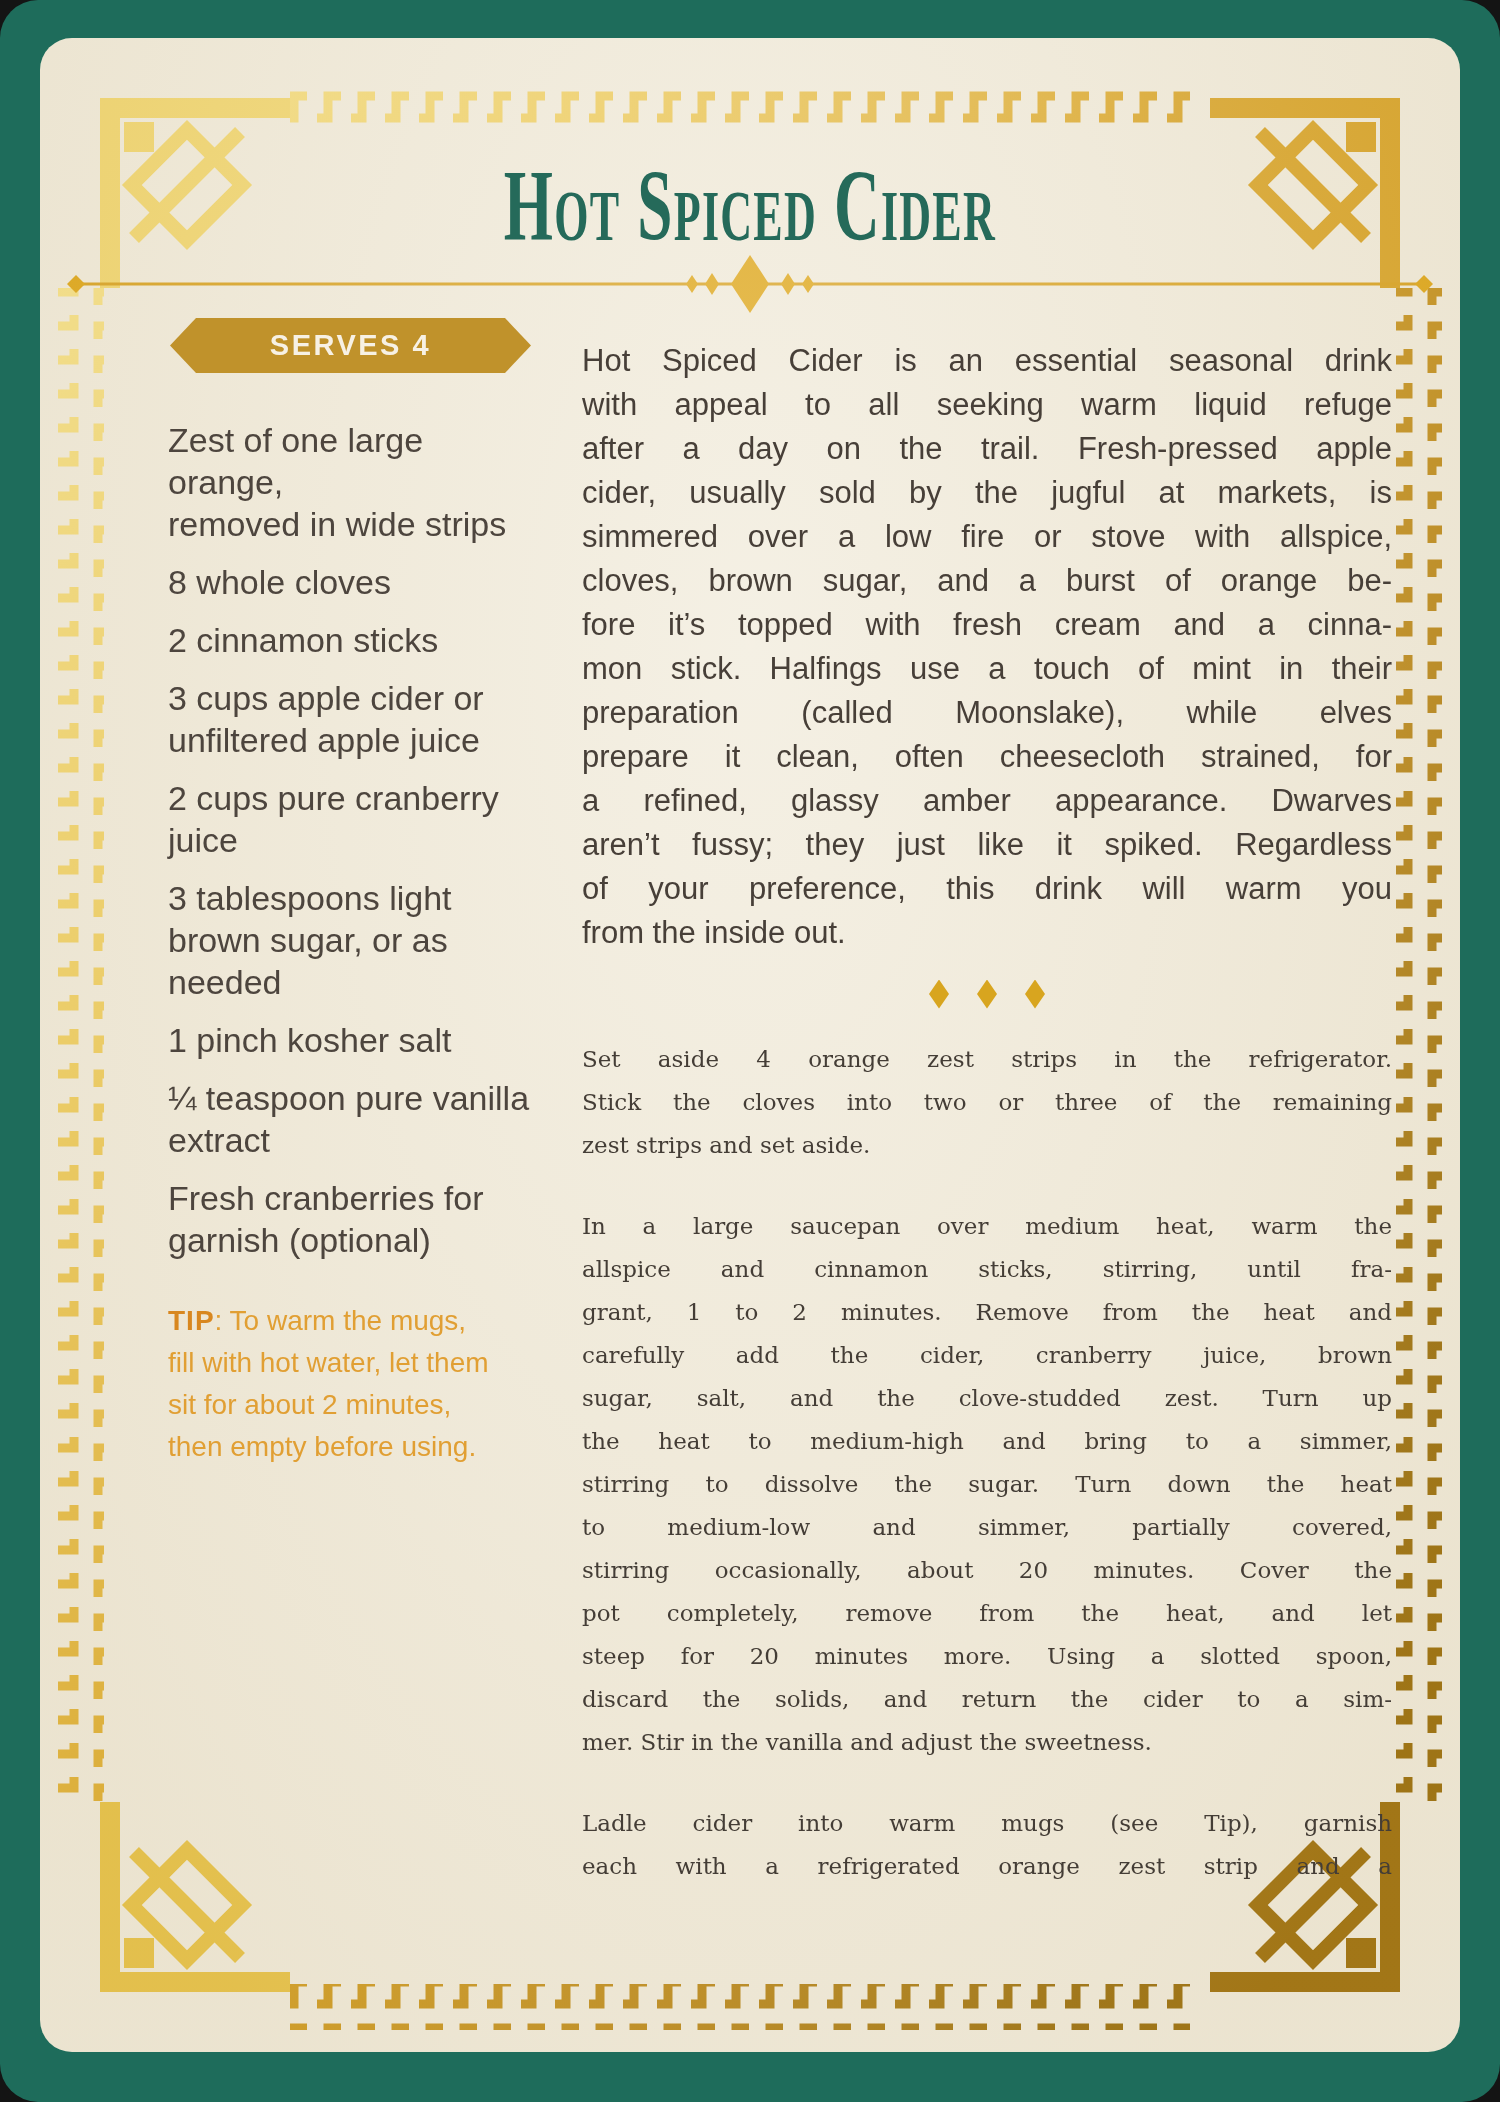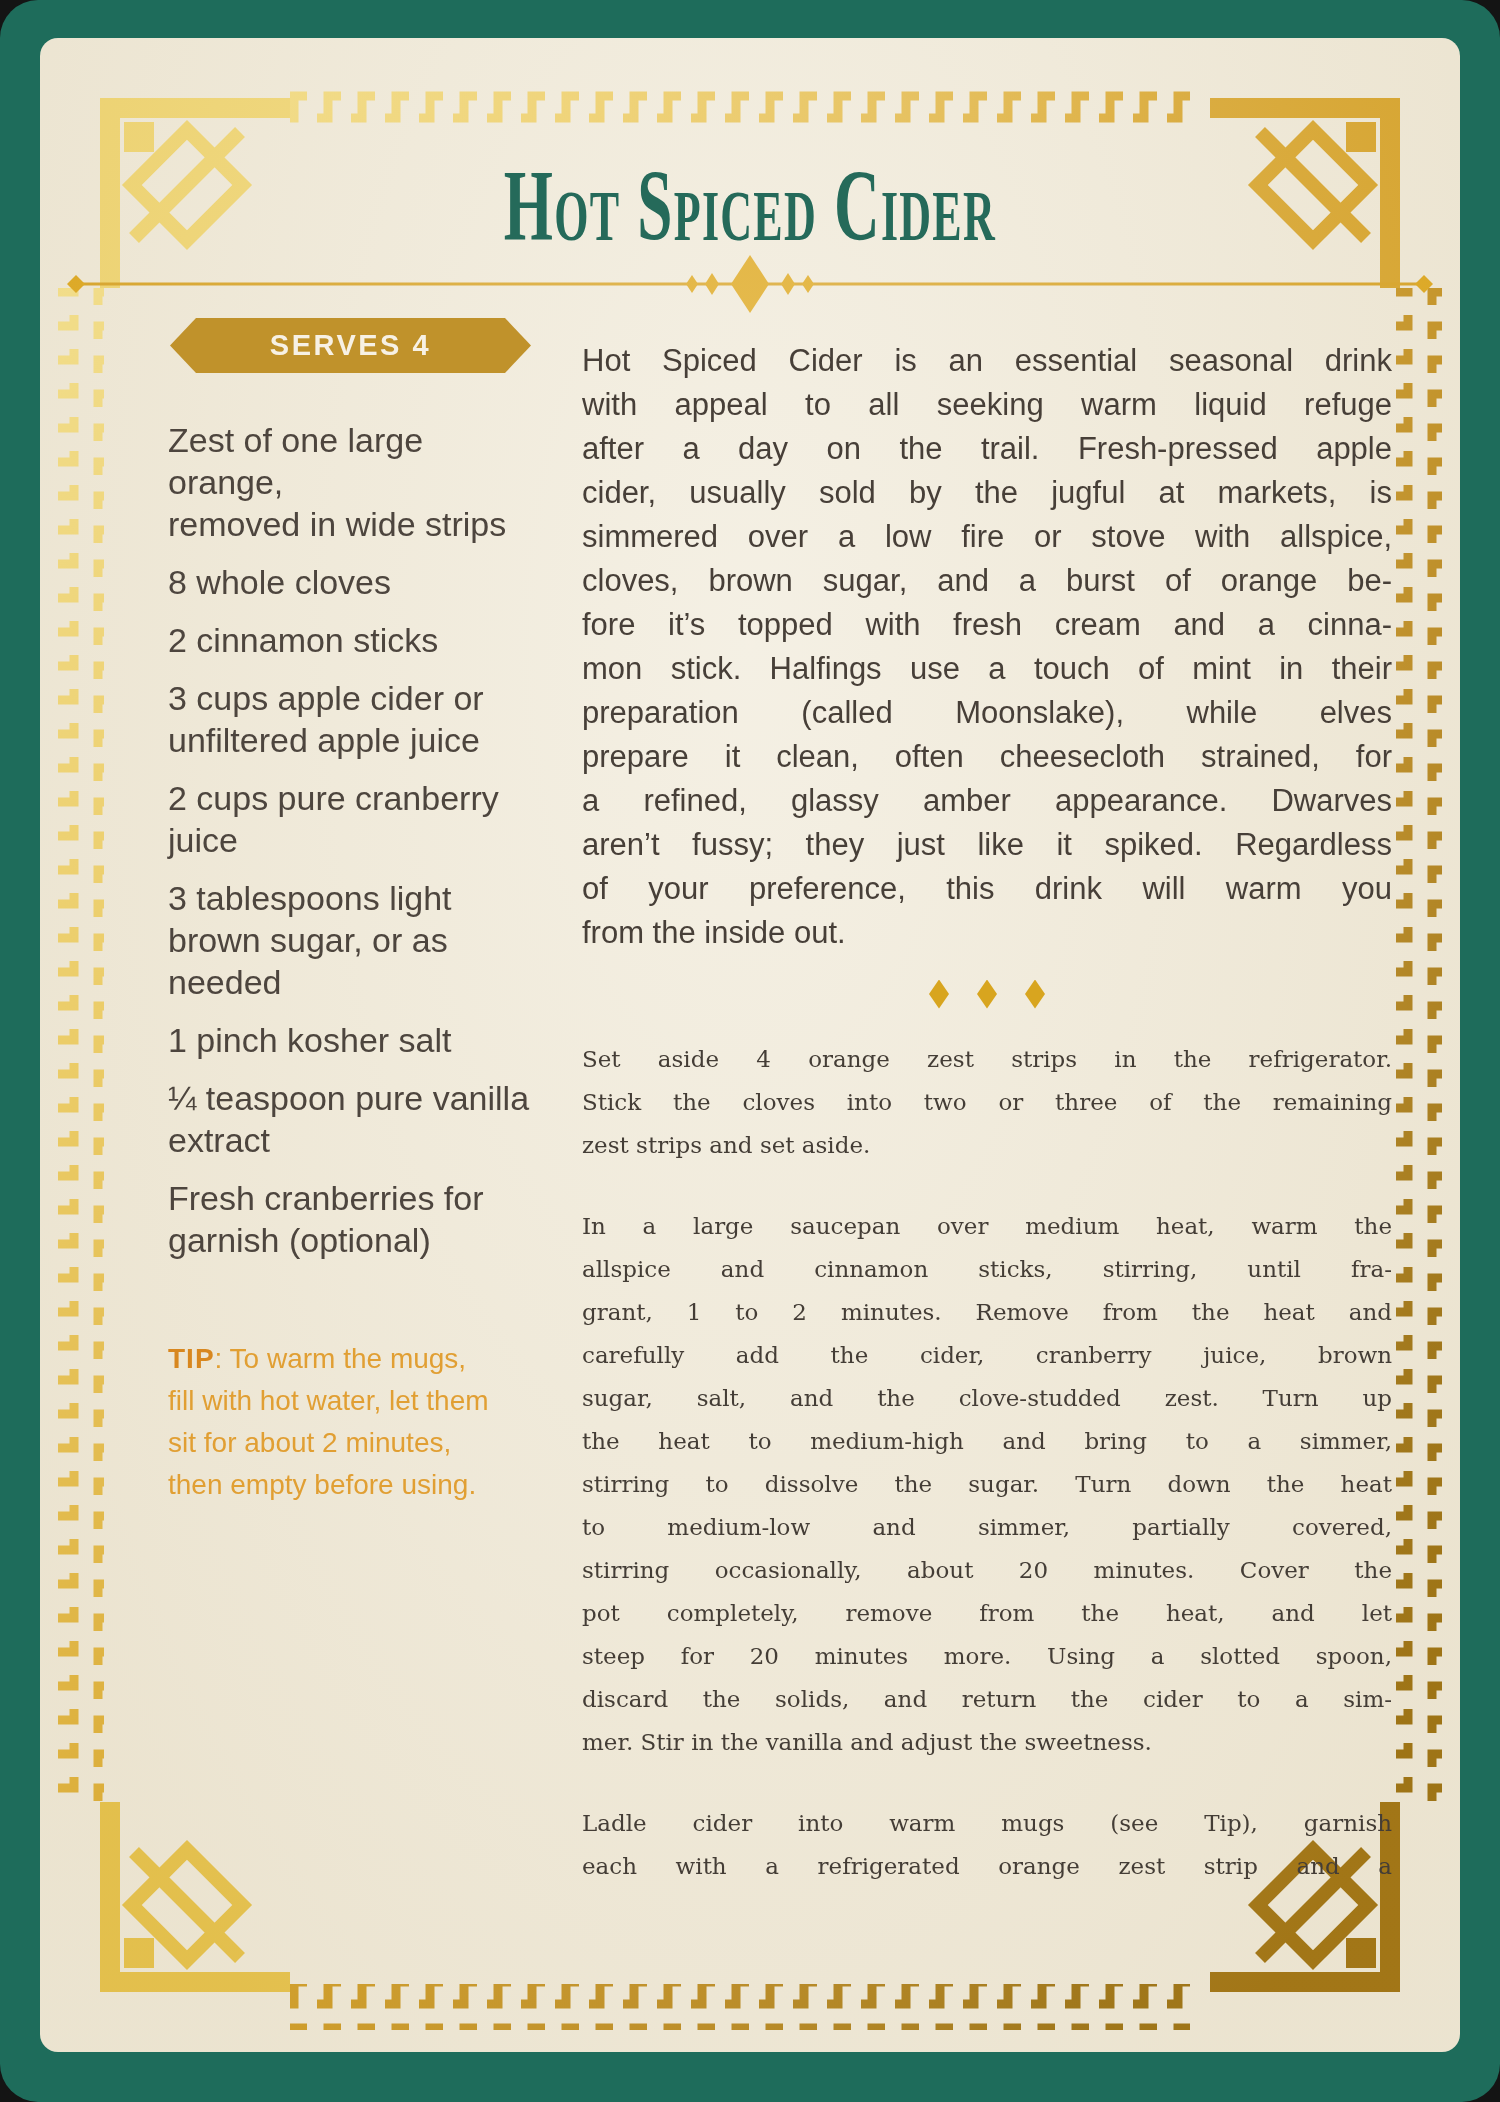--- a/index.html
+++ b/index.html
@@ -1,37 +1,37 @@
 <!DOCTYPE html>
 <html><head>
 <meta charset="utf-8">
 <style>
   html,body{margin:0;padding:0;background:#141414;}
   .stage{position:relative;width:1500px;height:2102px;background:#141414;overflow:hidden;
          font-family:"Liberation Sans",sans-serif;}
   .card{position:absolute;inset:0;background:#1E6C5B;border-radius:38px;}
   .inner{position:absolute;left:40px;top:38px;right:40px;bottom:50px;
-         background:#F1EBDB;border-radius:18px;overflow:hidden;}
+         background:#F1EBDB;border-radius:32px;overflow:hidden;}
   .inner::after{content:"";position:absolute;inset:0;pointer-events:none;
          background:radial-gradient(ellipse at 50% 30%, rgba(255,255,255,.25), rgba(160,130,60,.07) 85%);}
   .frame{position:absolute;inset:0;pointer-events:none;}
 
   .title-wrap{position:absolute;left:0;top:112px;width:100%;text-align:center;z-index:3;}
   .title{display:inline-block;font-family:"Liberation Serif",serif;font-weight:700;
          font-variant:small-caps;font-size:102px;line-height:1.1;color:#256A5A;
          letter-spacing:2px;transform:scaleX(.62);transform-origin:50% 50%;white-space:nowrap;}
 
   .left-col{position:absolute;left:128px;top:280px;width:366px;z-index:3;}
   .badge{width:361px;height:55px;margin-left:2px;background:#C0922B;color:#F7F1E4;
          display:flex;align-items:center;justify-content:center;
          font-size:29px;font-weight:700;letter-spacing:2.5px;
          clip-path:polygon(0 50%,26px 0,calc(100% - 26px) 0,100% 50%,calc(100% - 26px) 100%,26px 100%);}
   .ingredients{margin-top:46px;font-size:34px;line-height:42px;color:#4D453E;}
   .ing{white-space:pre-line;margin-bottom:16px;}
-  .tip{margin-top:77px;font-size:28px;line-height:42px;}
+  .tip{margin-top:39px;font-size:28px;line-height:42px;}
   .tip-label{font-weight:700;color:#D8871F;letter-spacing:1px;}
   .tip-lines{white-space:pre-line;color:#E19F33;}
 
   .right-col{position:absolute;left:542px;top:272px;width:810px;z-index:3;}
   .intro{font-size:31px;line-height:44px;color:#473F38;margin:0;}
   .jb{display:block;white-space:pre-line;text-align:justify;text-align-last:justify;margin-top:29px;}
   .jl{display:block;}
   .sep{display:flex;justify-content:center;gap:28px;margin:24px 0 26px 0;height:30px;align-items:center;}
   .diamond{width:20px;height:29px;background:#D8A51F;
            clip-path:polygon(50% 0,100% 50%,50% 100%,0 50%);}

